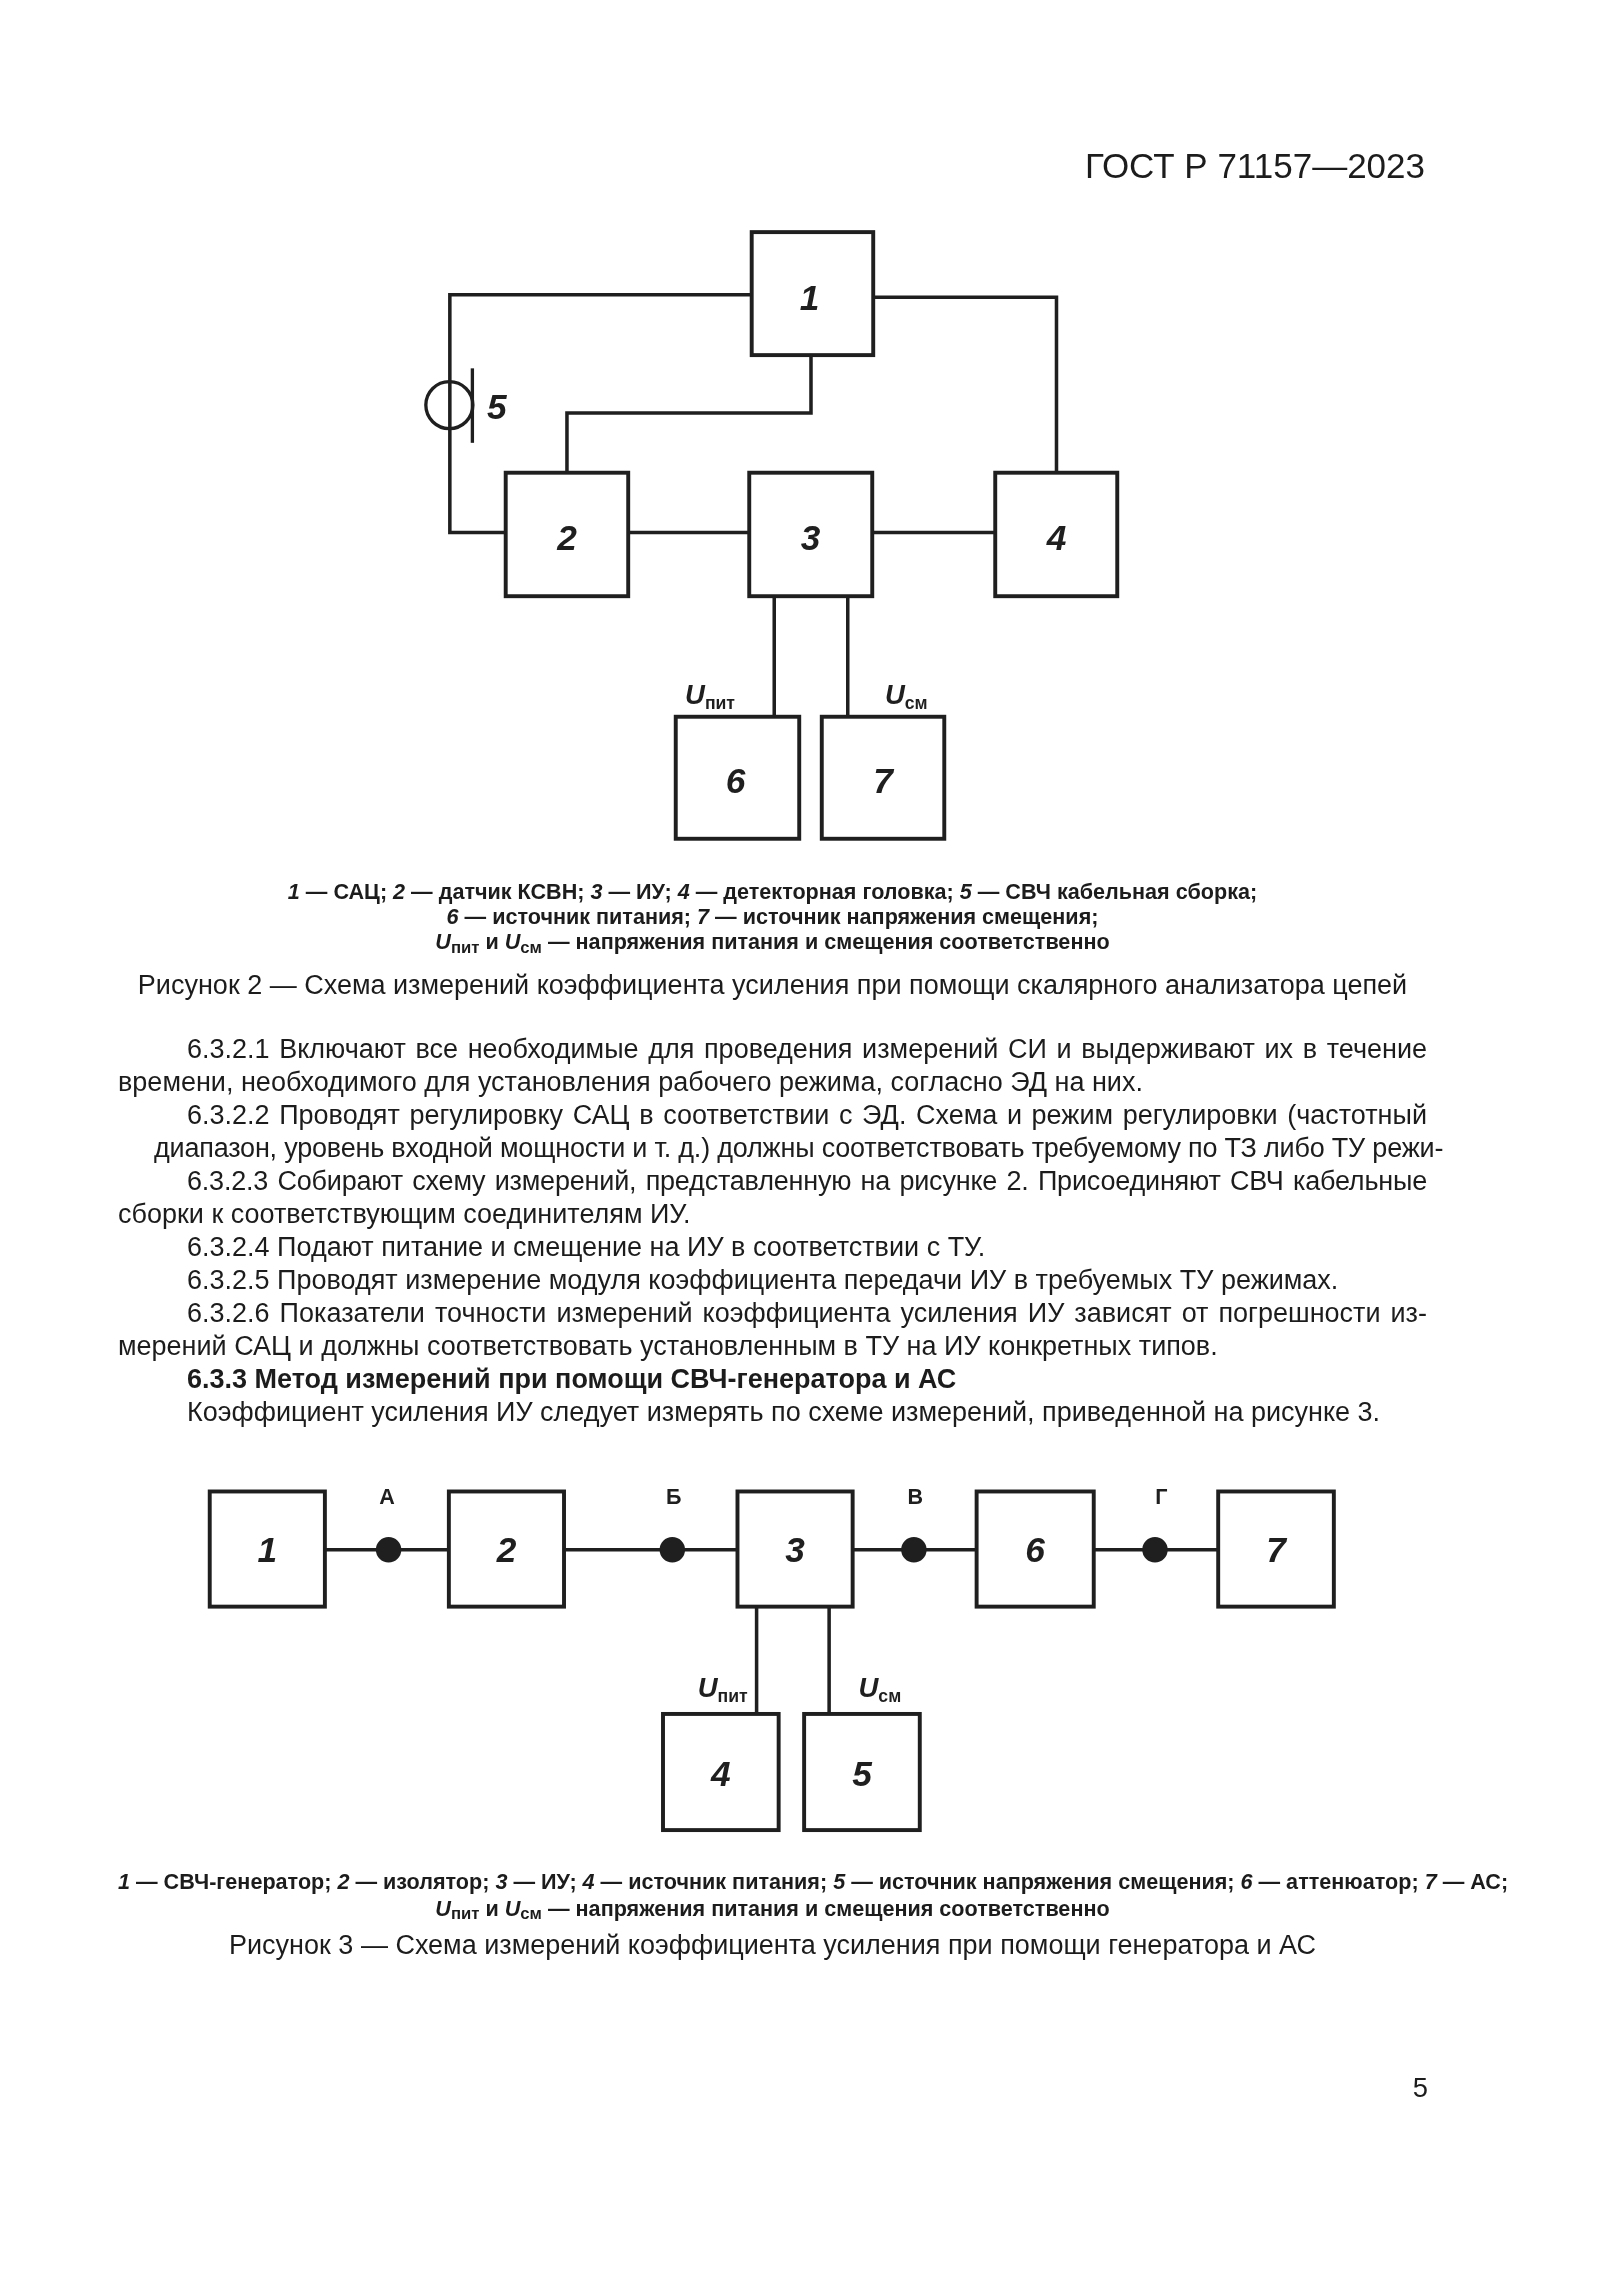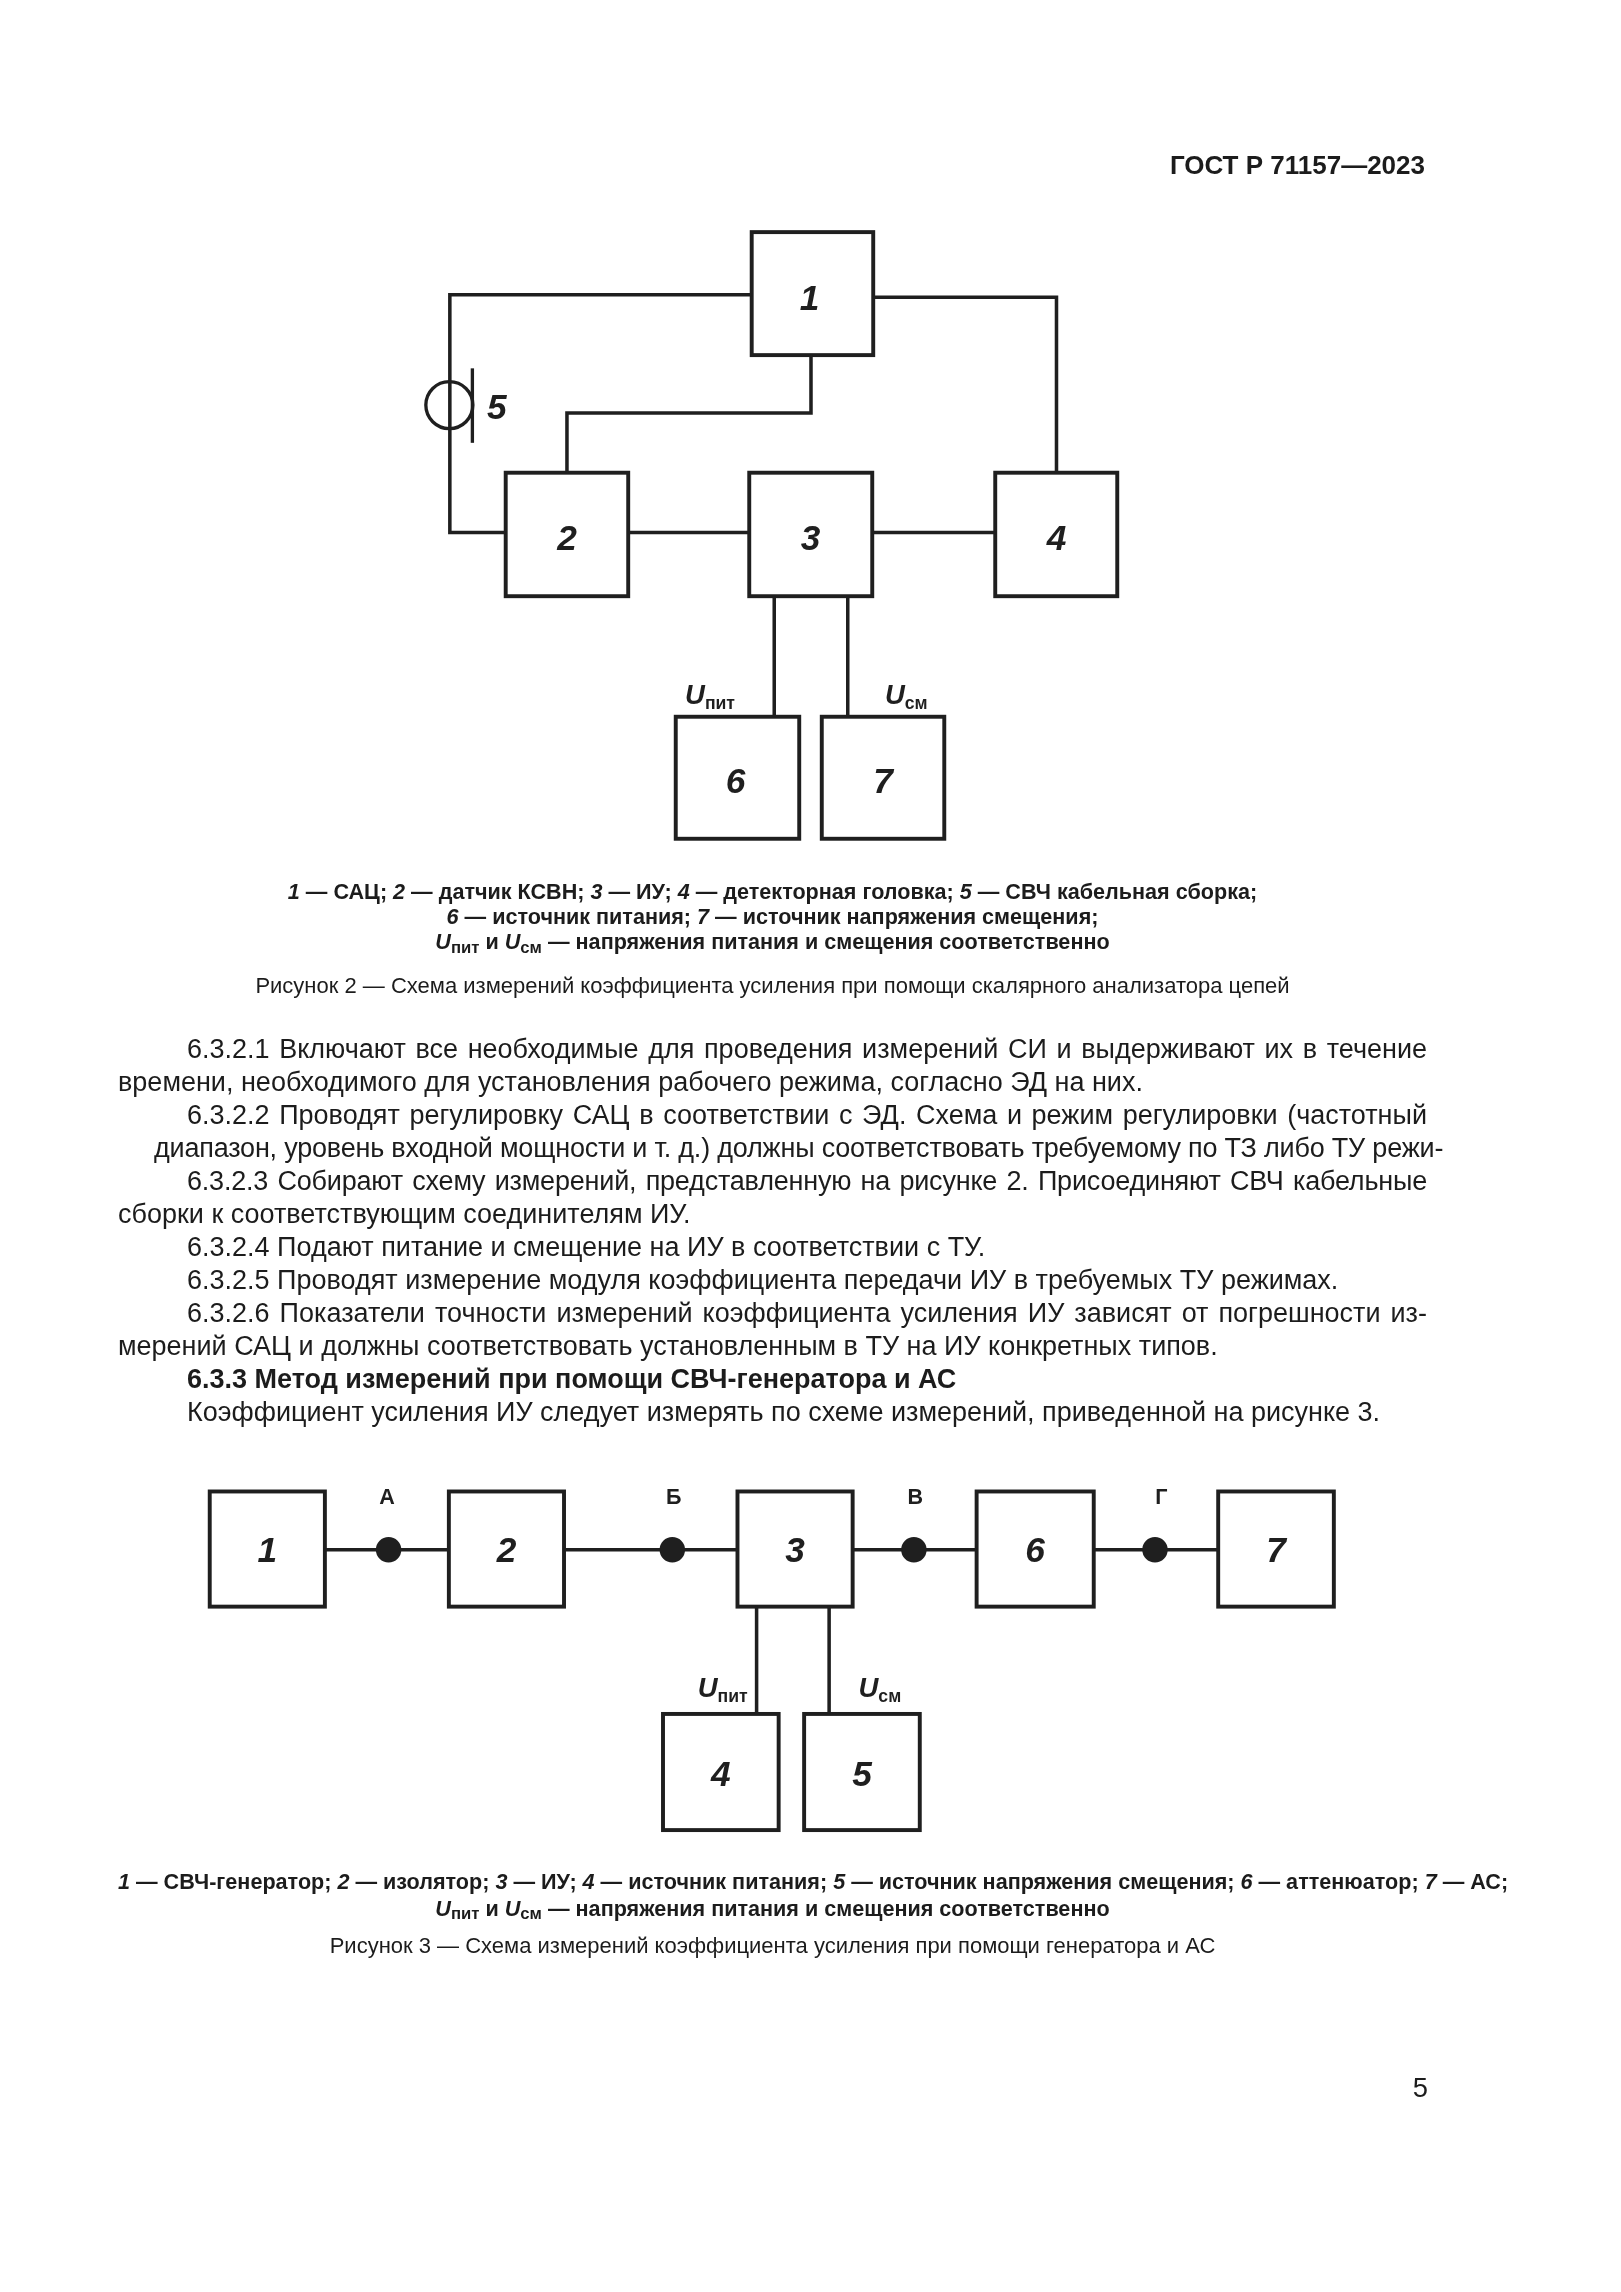--- a/index.html
+++ b/index.html
@@ -1,22 +1,22 @@
 <!DOCTYPE html>
 <html><head>
 <meta charset="utf-8">
 <style>
 html,body{margin:0;padding:0;}
 body{width:1621px;height:2293px;position:relative;background:#ffffff;
      font-family:"Liberation Sans",sans-serif;color:#1c1c1c;overflow:hidden;}
 .abs{position:absolute;}
-.hdr{font-weight:bold;font-size:26px;line-height:27.4px;}
+.hdr{font-weight:normal;font-size:35px;line-height:27.4px;}
 .cap{font-size:21.6px;text-align:center;font-weight:bold;}
 .cap div{white-space:nowrap;}
-.figcap{font-size:22px;line-height:29px;text-align:center;}
+.figcap{font-size:27px;line-height:29px;text-align:center;}
 .body{font-size:27px;line-height:33px;}
 .body .ln{text-align:justify;text-align-last:justify;height:33px;white-space:nowrap;}
 .body .lnl{text-align:left;height:33px;white-space:nowrap;}
 .ind{text-indent:69px;}
 i{font-style:italic;}
 .sub{font-size:16.7px;position:relative;top:3.9px;letter-spacing:0;}
 </style>
 </head>
 <body>
 

